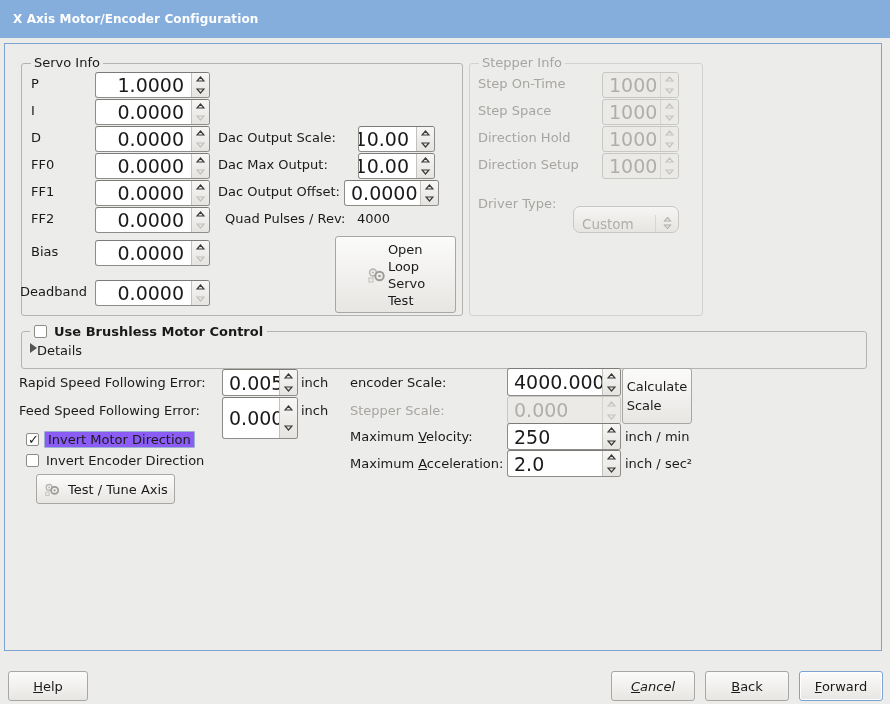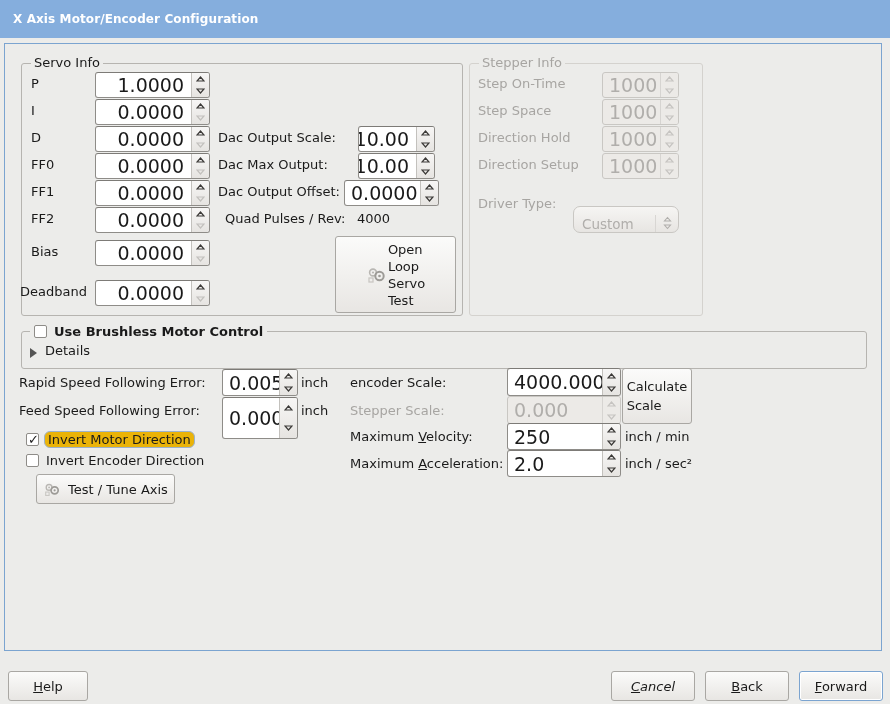--- a/index.html
+++ b/index.html
@@ -208,34 +208,33 @@
     left: 1px; top: -1px;
     font-size: 13px;
     line-height: 13px;
     color: #1a1a1a;
   }
   .check-label {
     font-size: 13px;
     white-space: nowrap;
   }
   .check-label.sel {
-    background: #eab308;
+    background: #8b5cf6;
     border: 1px solid #9cb2cd;
     padding: 0 3px;
-    border-radius: 6px;
+    border-radius: 1px;
     margin-left: -2px;
   }
   .check-label.bold { font-weight: bold; }
 
   
   .expander {
     position: absolute;
     display: flex;
-    align-items: flex-end;
-    gap: 8px;
+    align-items: flex-start;
   }
   .expander-tri {
     width: 0; height: 0;
     border-left: 7px solid #3a3a3a;
     border-top: 5px solid transparent;
     border-bottom: 5px solid transparent;
     opacity: .85;
   }
 
   

